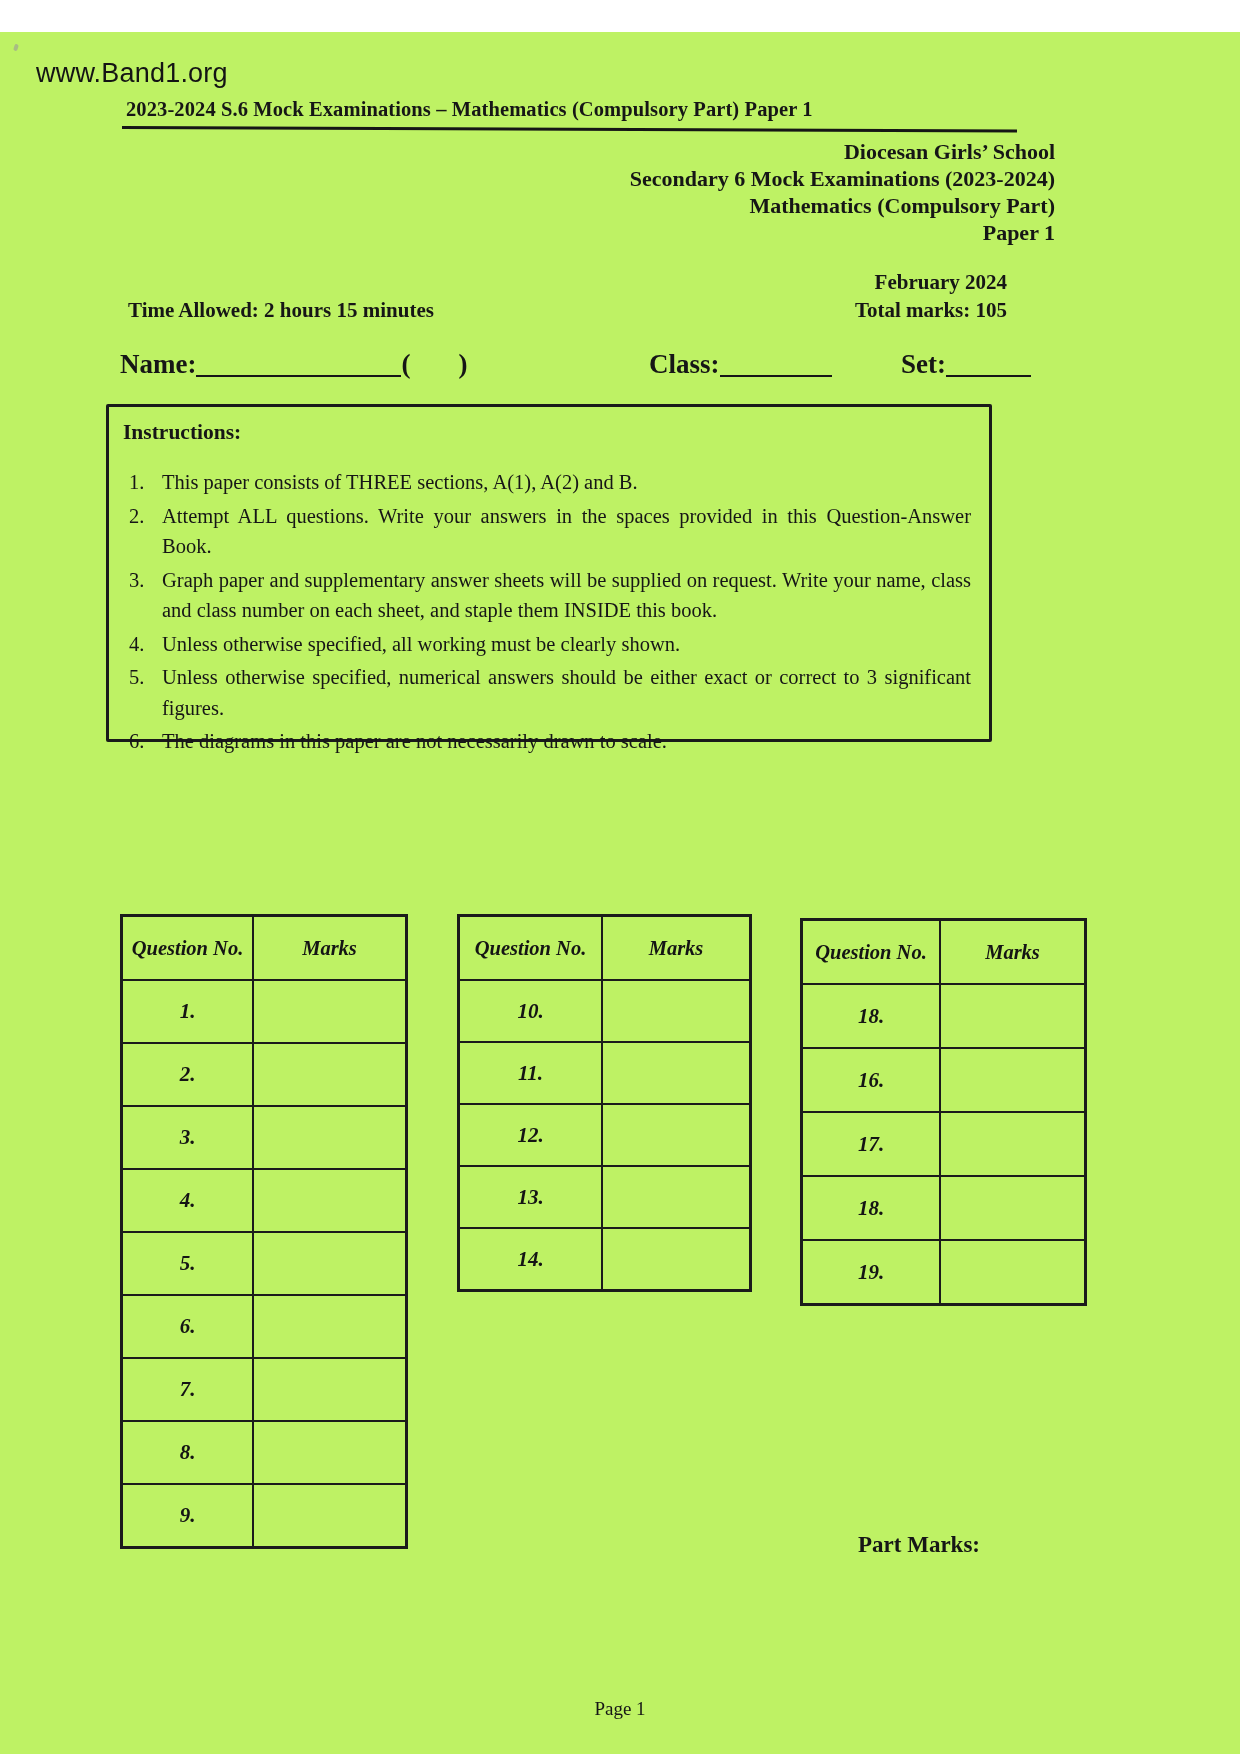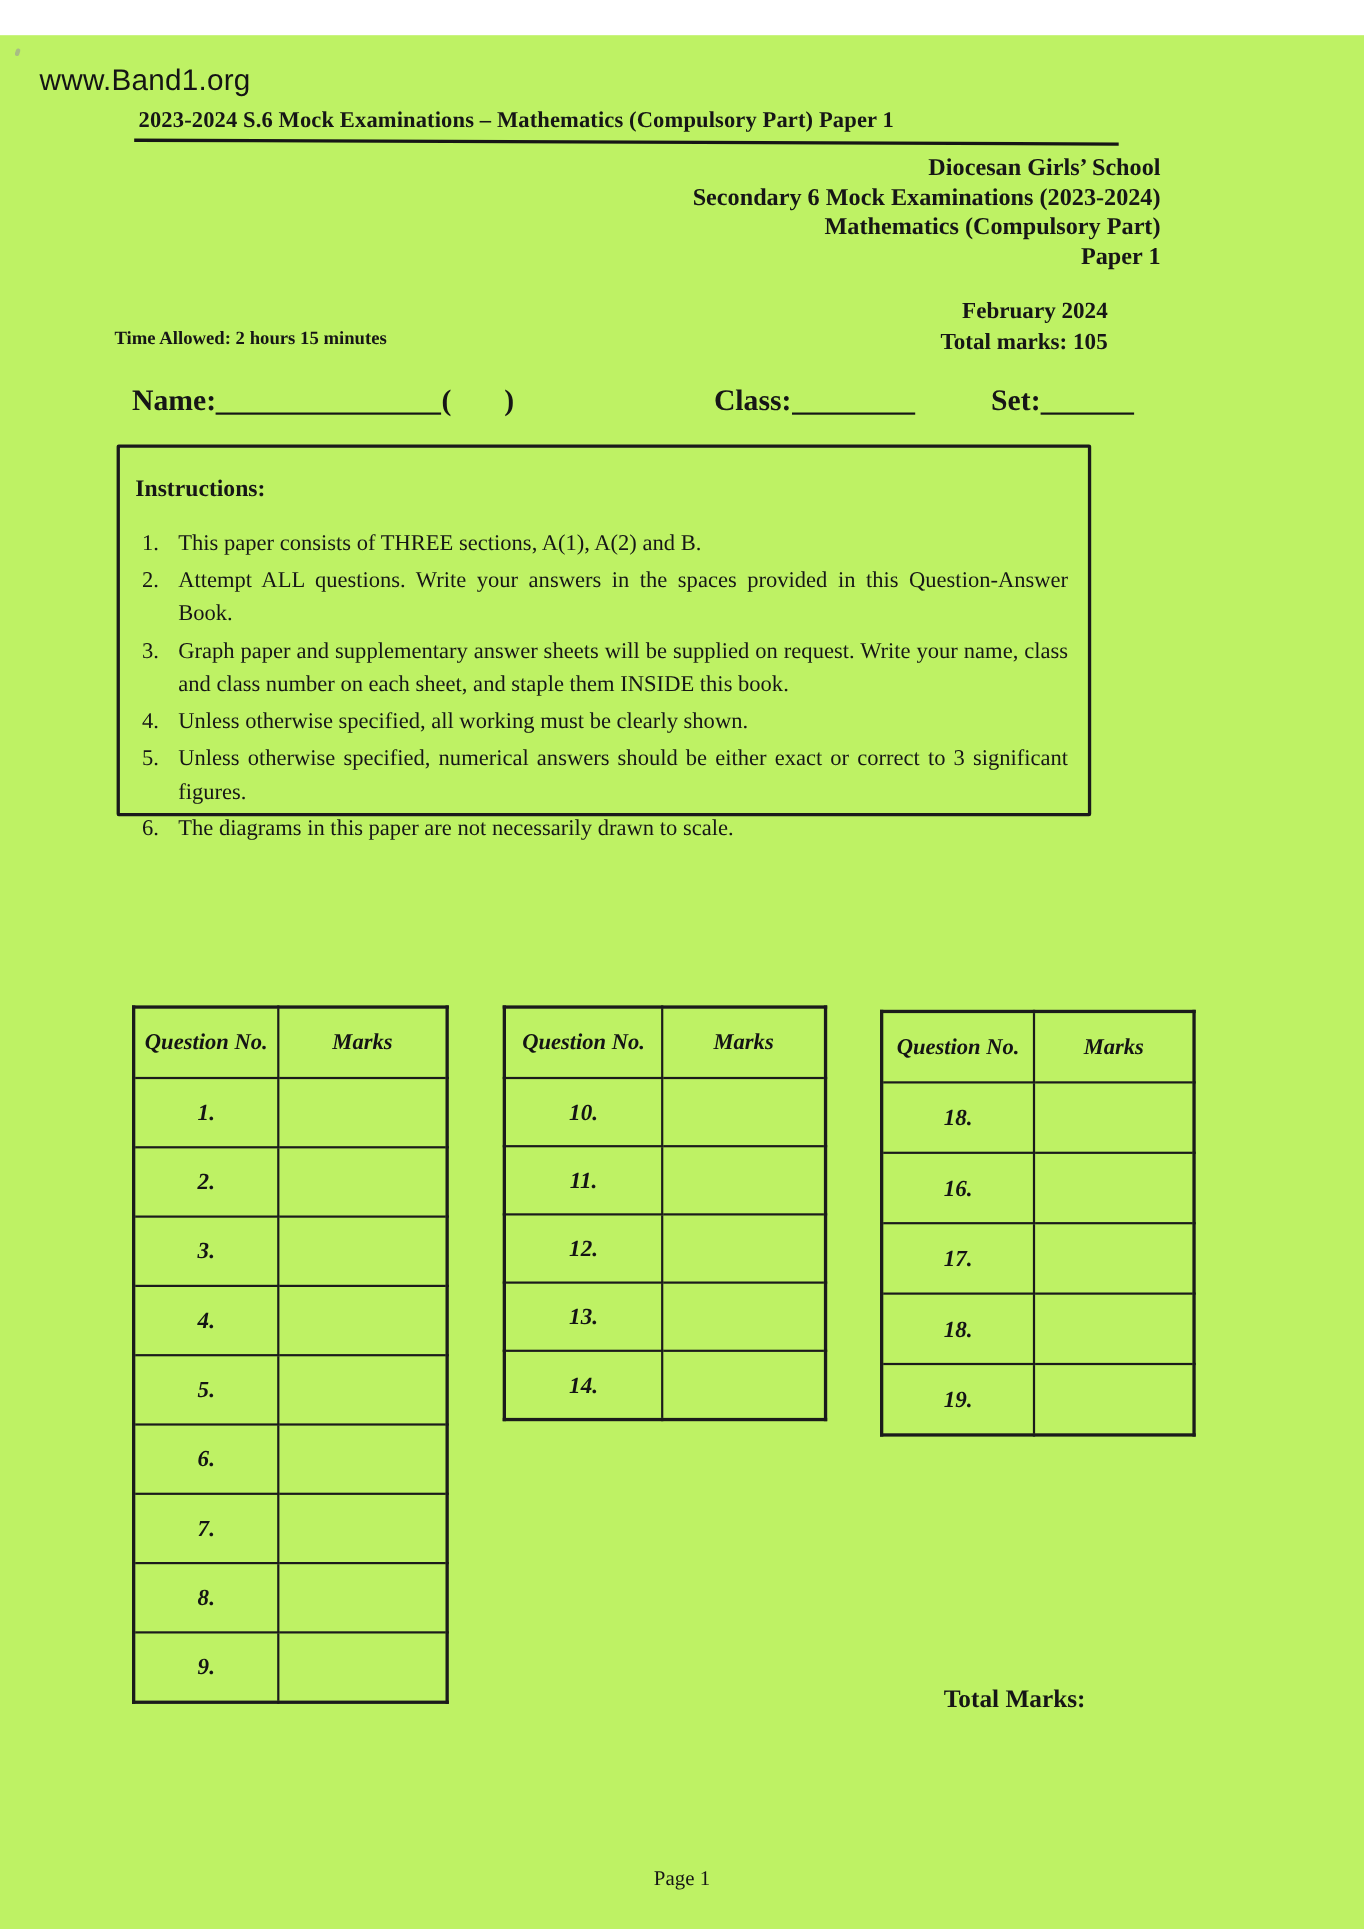--- a/index.html
+++ b/index.html
@@ -41,39 +41,39 @@
     position:absolute;left:55px;top:106px;width:1000px;
     text-align:right;font-weight:bold;font-size:22px;line-height:27px;
   }
 
   
   .meta-right{
     position:absolute;right:233px;top:236px;text-align:right;
     font-weight:bold;font-size:21px;line-height:28px;white-space:nowrap;
   }
   .time-allowed{
-    position:absolute;left:104px;top:266px;
-    font-weight:bold;font-size:17px;white-space:nowrap;
+    position:absolute;left:128px;top:266px;
+    font-weight:bold;font-size:21px;white-space:nowrap;
   }
 
   
   .field-row{position:absolute;top:318px;font-weight:bold;font-size:27px;line-height:26px;white-space:nowrap;}
   .name-group{left:120px;}
   .class-group{left:649px;}
   .set-group{left:901px;}
   .uline{display:inline-block;height:25px;border-bottom:2.5px solid #161616;vertical-align:bottom;}
   .w205{width:205px;} .w112{width:112px;} .w85{width:85px;}
   .paren{font-weight:bold;}
   .paren-gap{display:inline-block;width:48px;height:1px;}
 
   
   .instructions-box{
     position:absolute;left:106px;top:372px;width:886px;height:338px;
     border:3px solid #1a1a1a;border-radius:2px;
-    box-sizing:border-box;padding:25px 16px 0 14px;
+    box-sizing:border-box;padding:13px 16px 0 14px;
   }
   .ins-heading{font-weight:bold;font-size:21.5px;margin-bottom:22px;}
   .ins-item{display:flex;margin-bottom:3px;font-size:20.5px;line-height:30.5px;}
   .ins-num{flex:0 0 33px;text-align:left;padding-left:6px;}
   .ins-text{flex:1;text-align:justify;padding-right:2px;}
 
   
   table.marks-table{
     position:absolute;border-collapse:collapse;
     font-size:21px;color:#141414;
@@ -299,16 +299,16 @@
           <td class="c2"></td>
         </tr>
 
         <tr>
           <td class="c1">19.</td>
           <td class="c2"></td>
         </tr>
       </tbody>
   </table>
 
-  <div class="total-marks">Total Marks:</div>
+  <div class="total-marks">Part Marks:</div>
   <div class="page-num">Page 1</div>
 
 </div>
 
 </body></html>

